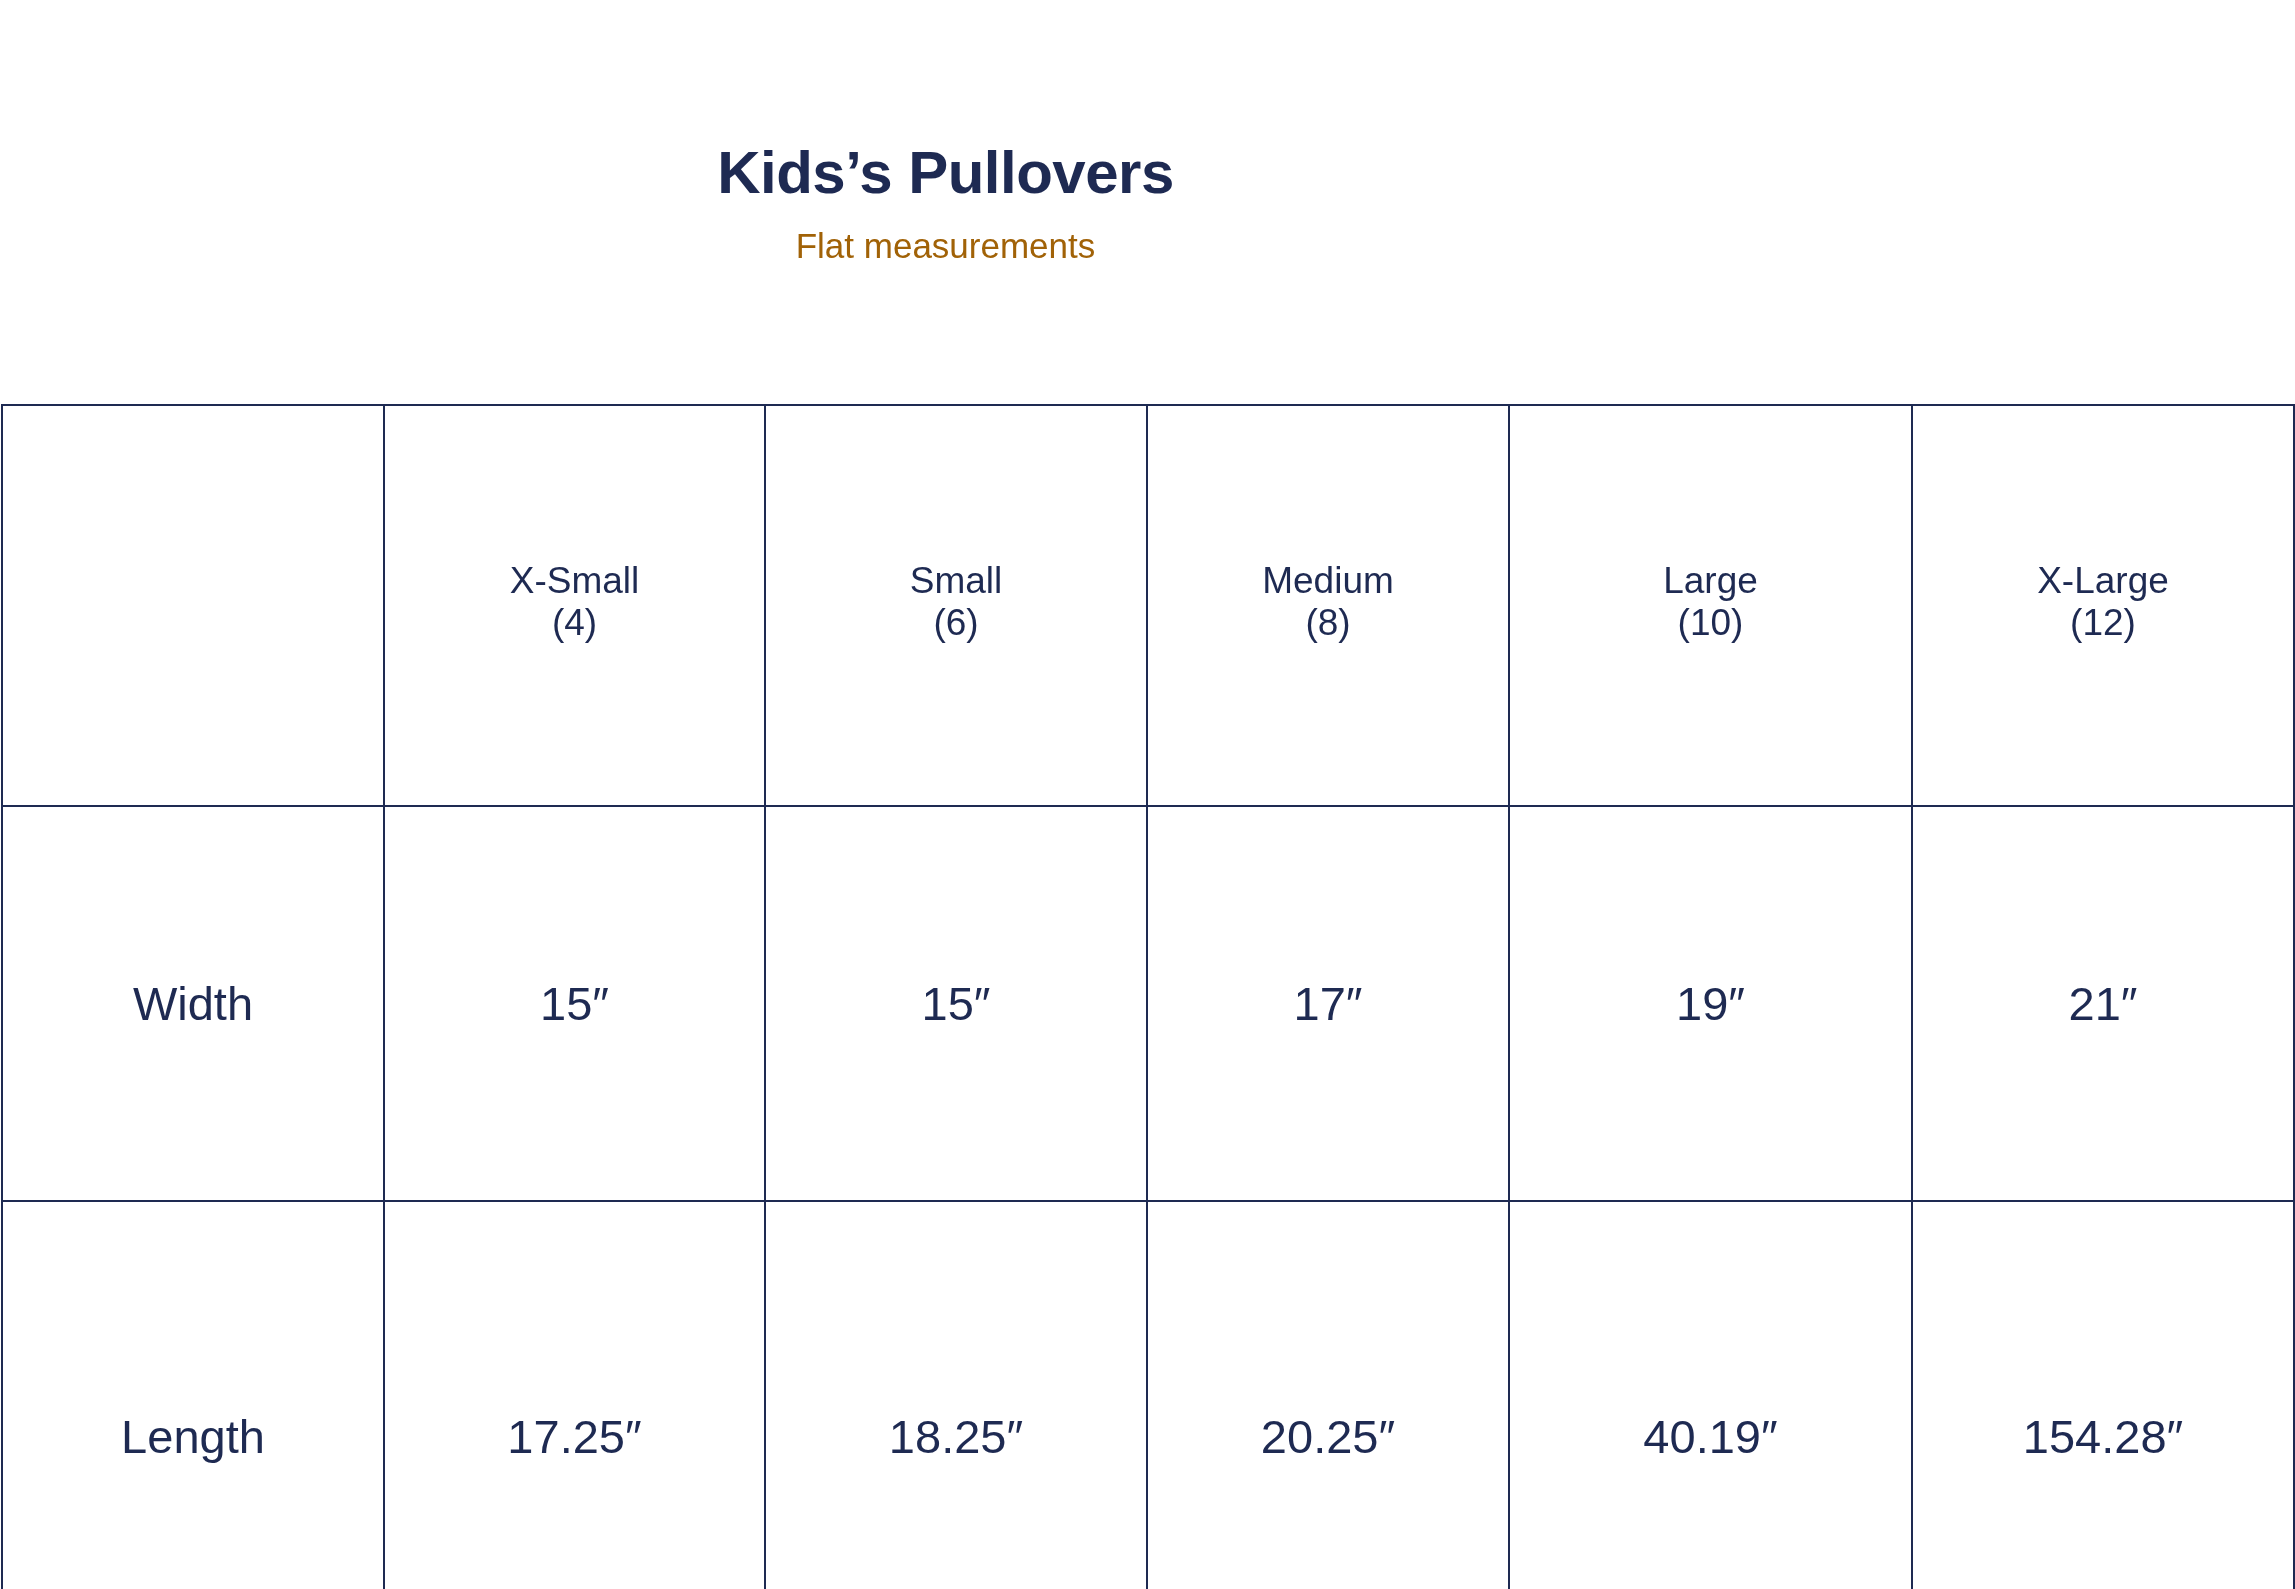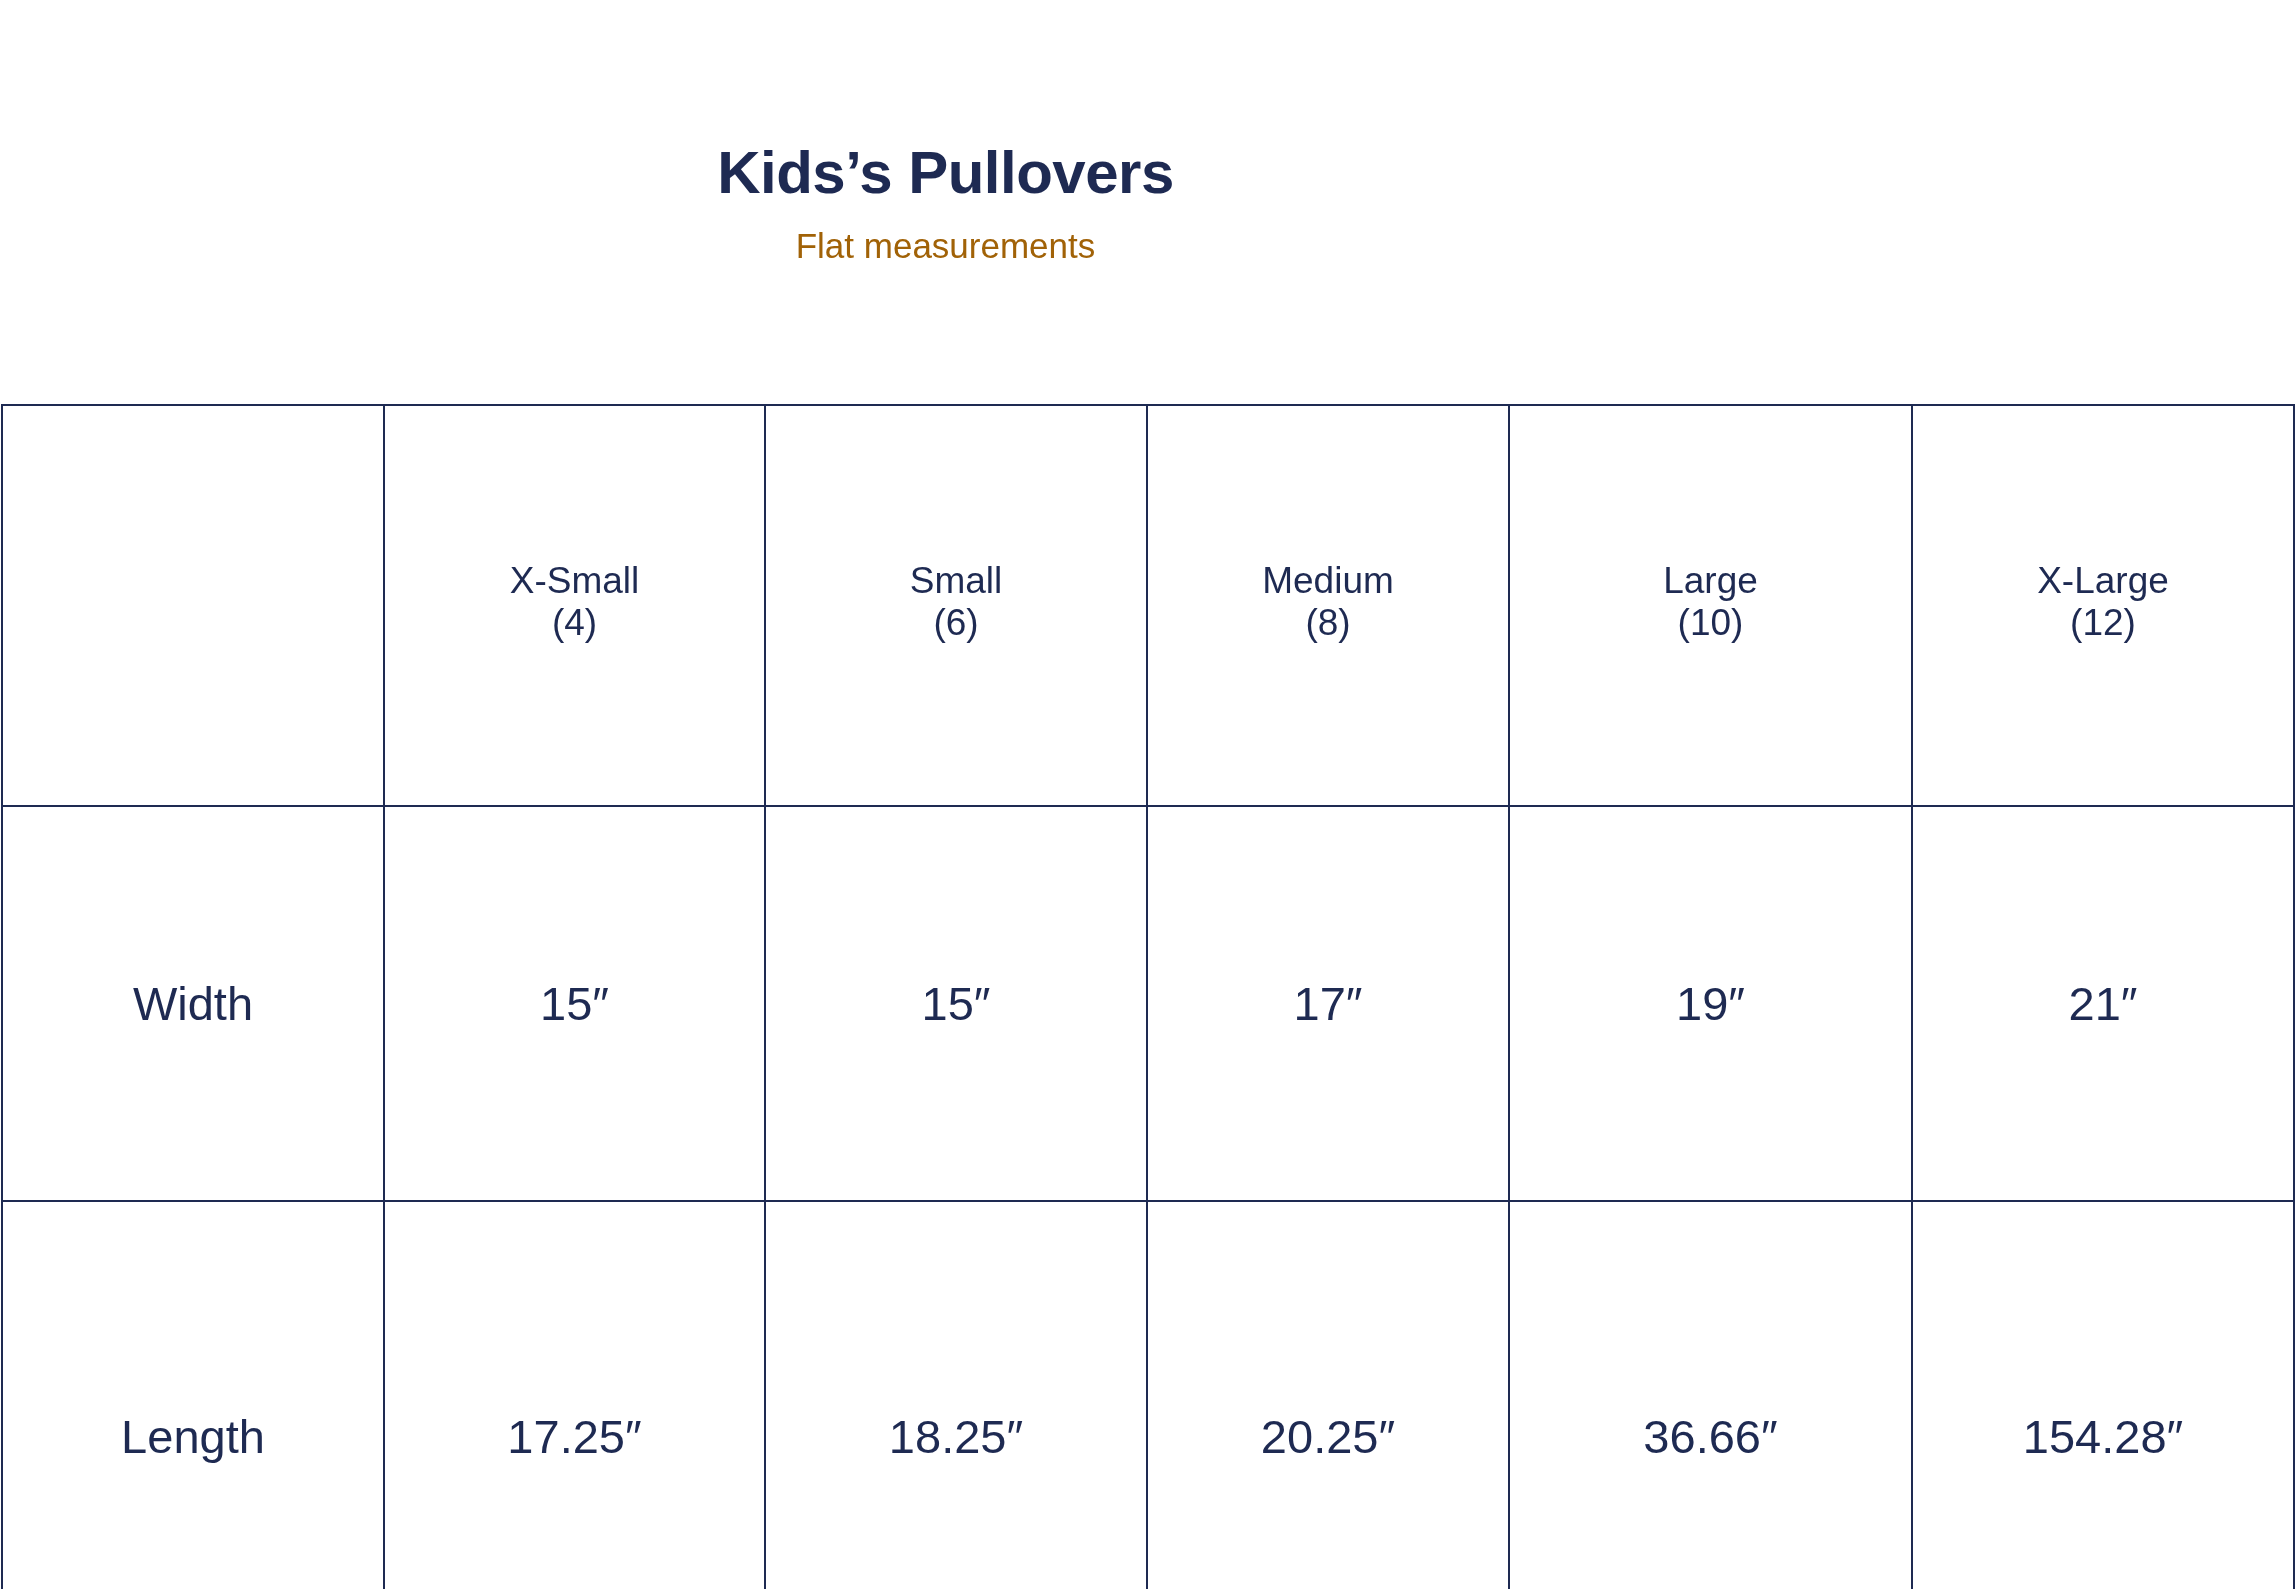--- a/index.html
+++ b/index.html
@@ -186,21 +186,21 @@
         <td>
           <span class="cell-value">17.25″</span>
         </td>
         <td>
           <span class="cell-value">18.25″</span>
         </td>
         <td>
           <span class="cell-value">20.25″</span>
         </td>
         <td>
-          <span class="cell-value">36.66″</span>
+          <span class="cell-value">40.19″</span>
         </td>
         <td>
           <span class="cell-value">154.28″</span>
         </td>
       </tr>
 
     </tbody>
   </table>
 
 </div>

